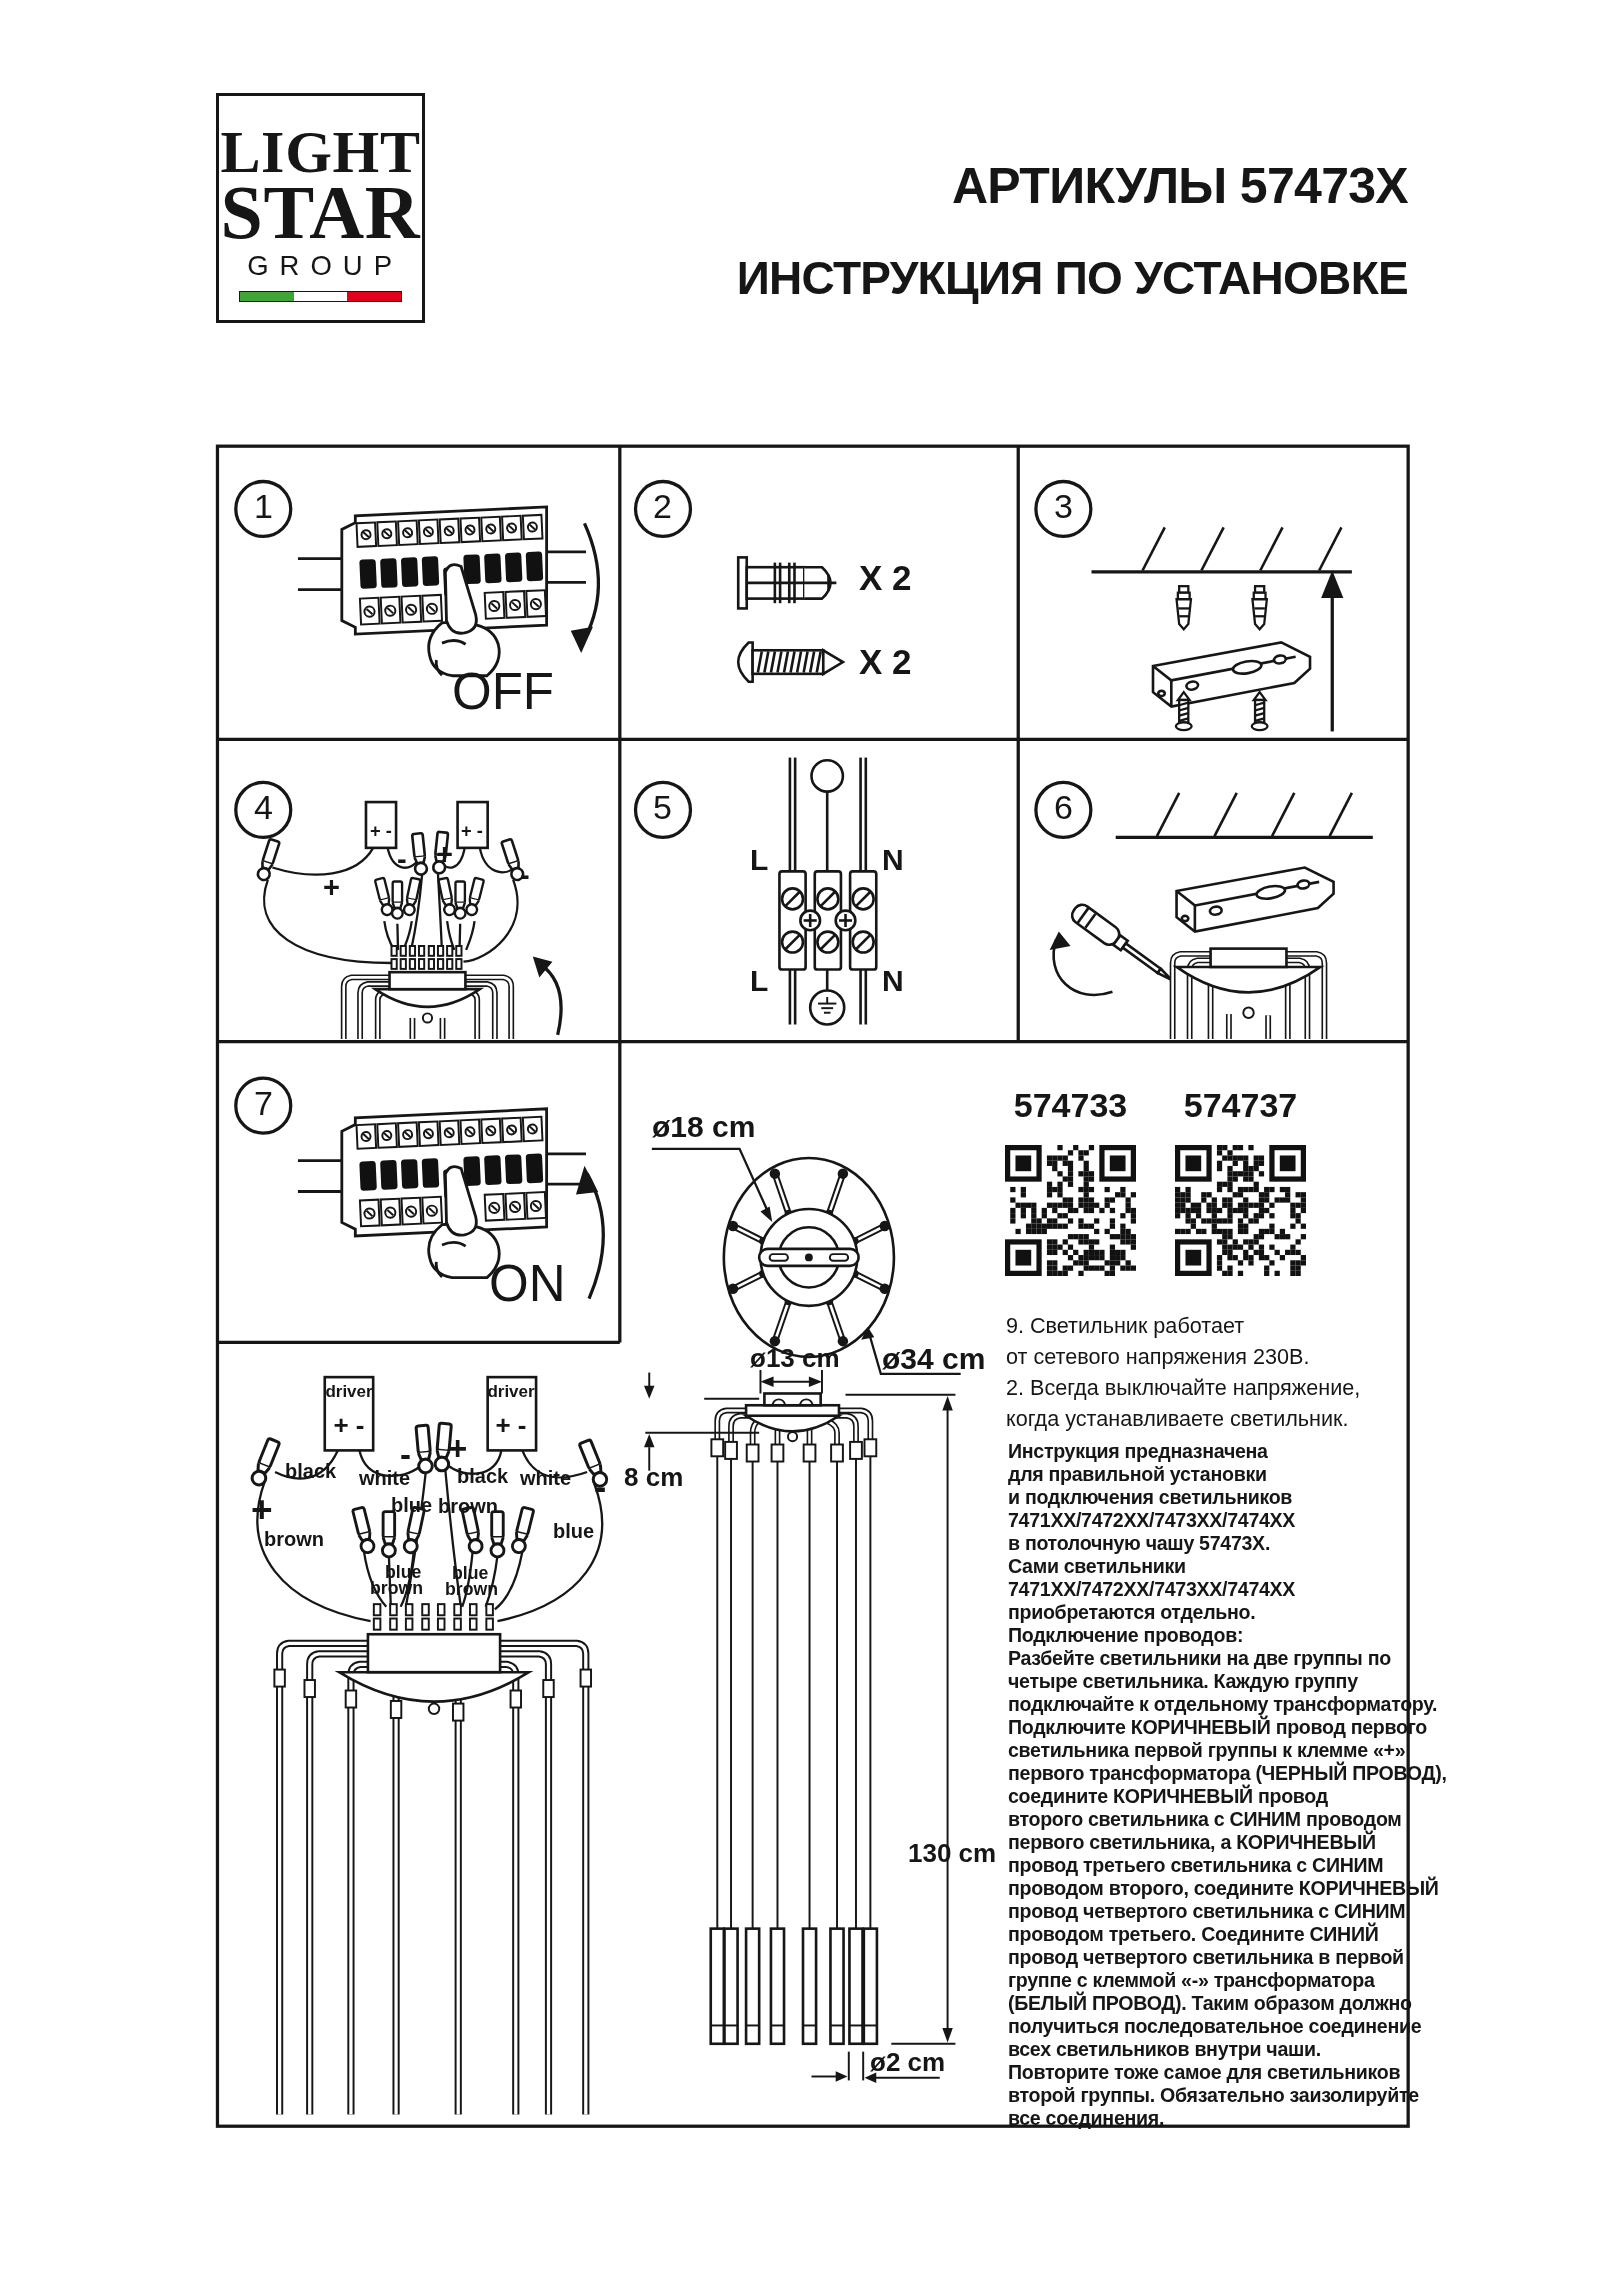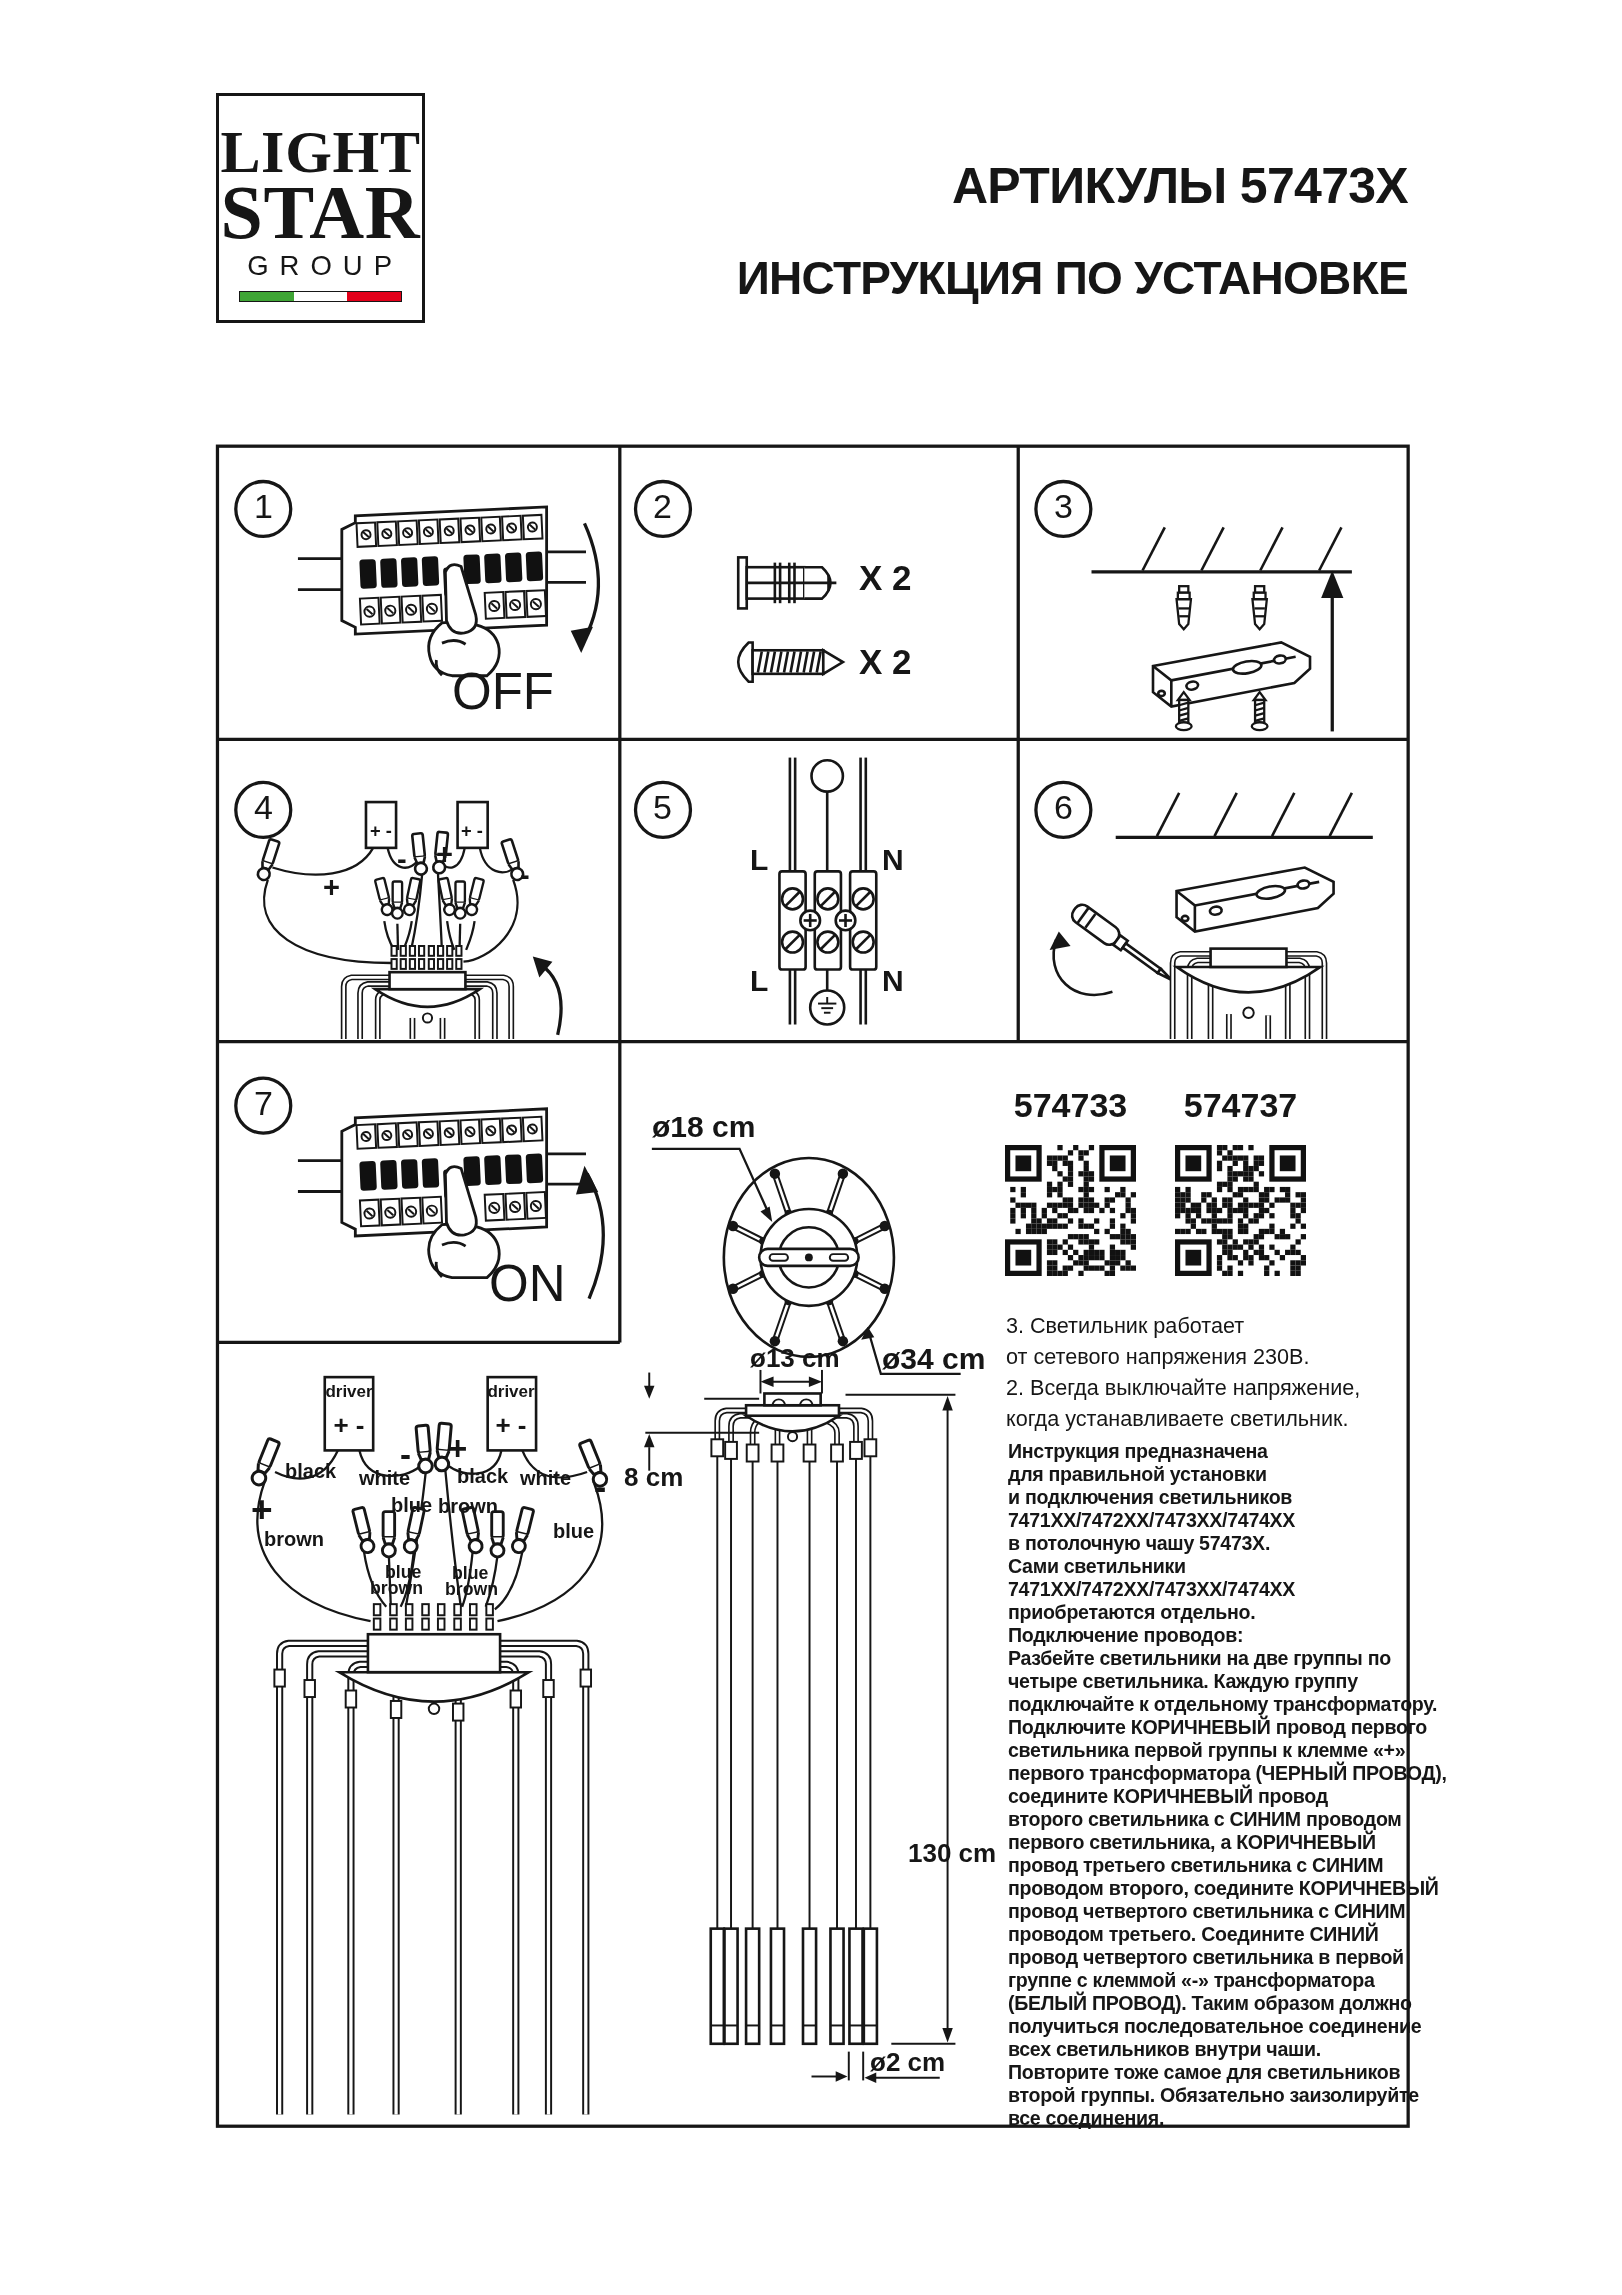--- a/index.html
+++ b/index.html
@@ -1097,21 +1097,21 @@
   <div class="t b" style="left:750px;top:966px;font-size:30px">L</div>
   <div class="t b" style="left:882px;top:966px;font-size:30px">N</div>
 
   <div class="t b" style="left:652px;top:1112px;font-size:30px">ø18 cm</div>
   <div class="t b" style="left:882px;top:1344px;font-size:30px">ø34 cm</div>
 
   <div class="t b c" style="left:1005px;top:1088px;width:131px;font-size:34px">574733</div>
   <div class="t b c" style="left:1175px;top:1088px;width:131px;font-size:34px">574737</div>
 
   <div class="t notes ilines" style="left:1006px;top:1310px">
-      <div>3. Светильник работает</div>
+      <div>9. Светильник работает</div>
       <div>от сетевого напряжения 230В.</div>
       <div>2. Всегда выключайте напряжение,</div>
       <div>когда устанавливаете светильник.</div>
     </div>
 
   <div class="t b c" style="left:325px;top:1383px;width:48px;font-size:17px">driver</div>
   <div class="t b c" style="left:487px;top:1383px;width:48px;font-size:17px">driver</div>
   <div class="t b c" style="left:325px;top:1412px;width:48px;font-size:26px">+ -</div>
   <div class="t b c" style="left:487px;top:1412px;width:48px;font-size:26px">+ -</div>
   <div class="t b" style="left:285px;top:1461px;font-size:20px">black</div>

